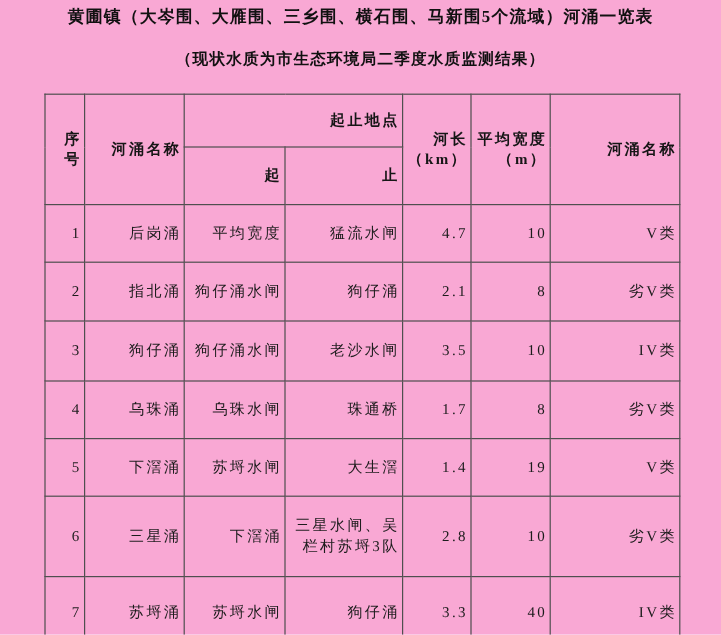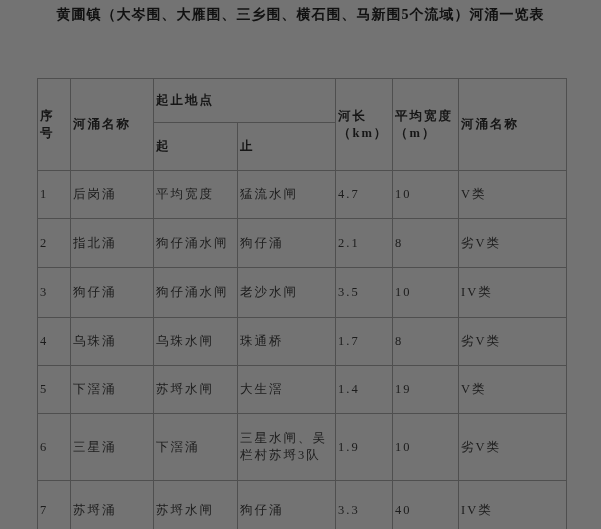--- a/index.html
+++ b/index.html
@@ -1,19 +1,19 @@
 <!DOCTYPE html>
 <html><head>
 <meta charset="utf-8">
 <style>
   html,body{margin:0;padding:0;background:#fff;}
   #page{
     position:relative;
     width:601px;height:529px;
-    background:#737373;
+    background:#f9a8d4;
     overflow:hidden;
     font-family:"Liberation Serif","DejaVu Serif",serif;
     color:#1c1c1c;
   }
   .doc-title{
     position:absolute;top:6px;left:0;width:601px;
     text-align:center;
     font-size:14px;font-weight:bold;color:#111;
     letter-spacing:1px;
     line-height:18px;
@@ -26,21 +26,21 @@
     line-height:17px;
   }
   table.river-table{
     position:absolute;top:78px;left:37px;
     width:529px;
     border-collapse:collapse;
     table-layout:fixed;
   }
   table.river-table td,table.river-table th{
     border:1px solid #4f4f4f;
-    text-align:left;
+    text-align:right;
     vertical-align:middle;
     font-size:12.5px;
     letter-spacing:2px;
     padding:1px 2px;
     line-height:17px;
     white-space:pre-line;
     overflow:hidden;
   }
   table.river-table th{
     font-weight:bold;
@@ -50,20 +50,21 @@
     font-weight:normal;
     color:#1c1c1c;
   }
 </style>
 </head>
 <body>
 
 <div id="page">
 
   <div class="doc-title">黄圃镇（大岑围、大雁围、三乡围、横石围、马新围5个流域）河涌一览表</div>
+  <div class="doc-subtitle">（现状水质为市生态环境局二季度水质监测结果）</div>
 
   <table class="river-table">
     <colgroup>
       <col style="width:33px">
       <col style="width:83px">
       <col style="width:84px">
       <col style="width:98px">
       <col style="width:57px">
       <col style="width:66px">
       <col style="width:108px">
@@ -128,21 +129,21 @@
         <td>大生滘</td>
         <td>1.4</td>
         <td>19</td>
         <td>V类</td>
       </tr>
       <tr style="height:67px">
         <td>6</td>
         <td>三星涌</td>
         <td>下滘涌</td>
         <td>三星水闸、吴栏村苏埒3队</td>
-        <td>1.9</td>
+        <td>2.8</td>
         <td>10</td>
         <td>劣V类</td>
       </tr>
       <tr style="height:60px">
         <td>7</td>
         <td>苏埒涌</td>
         <td>苏埒水闸</td>
         <td>狗仔涌</td>
         <td>3.3</td>
         <td>40</td>

